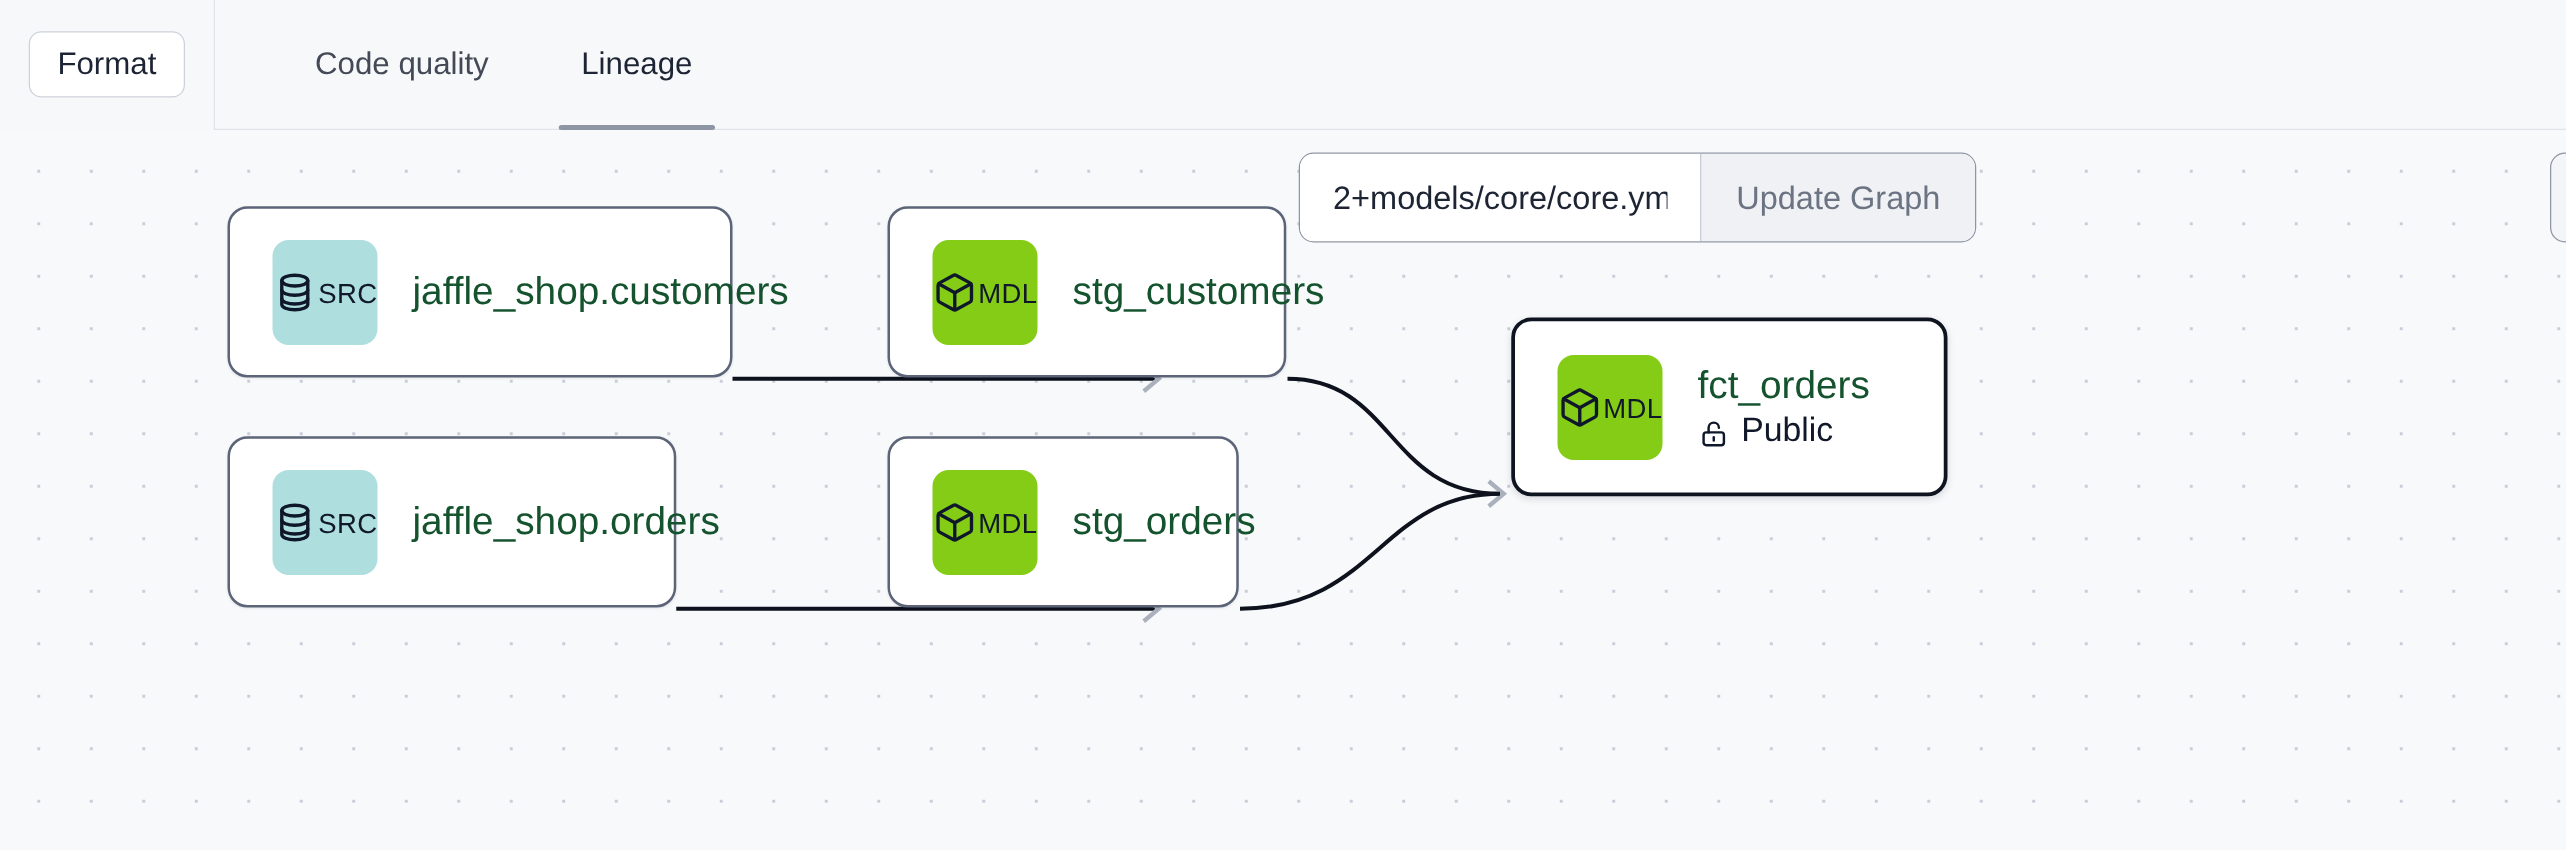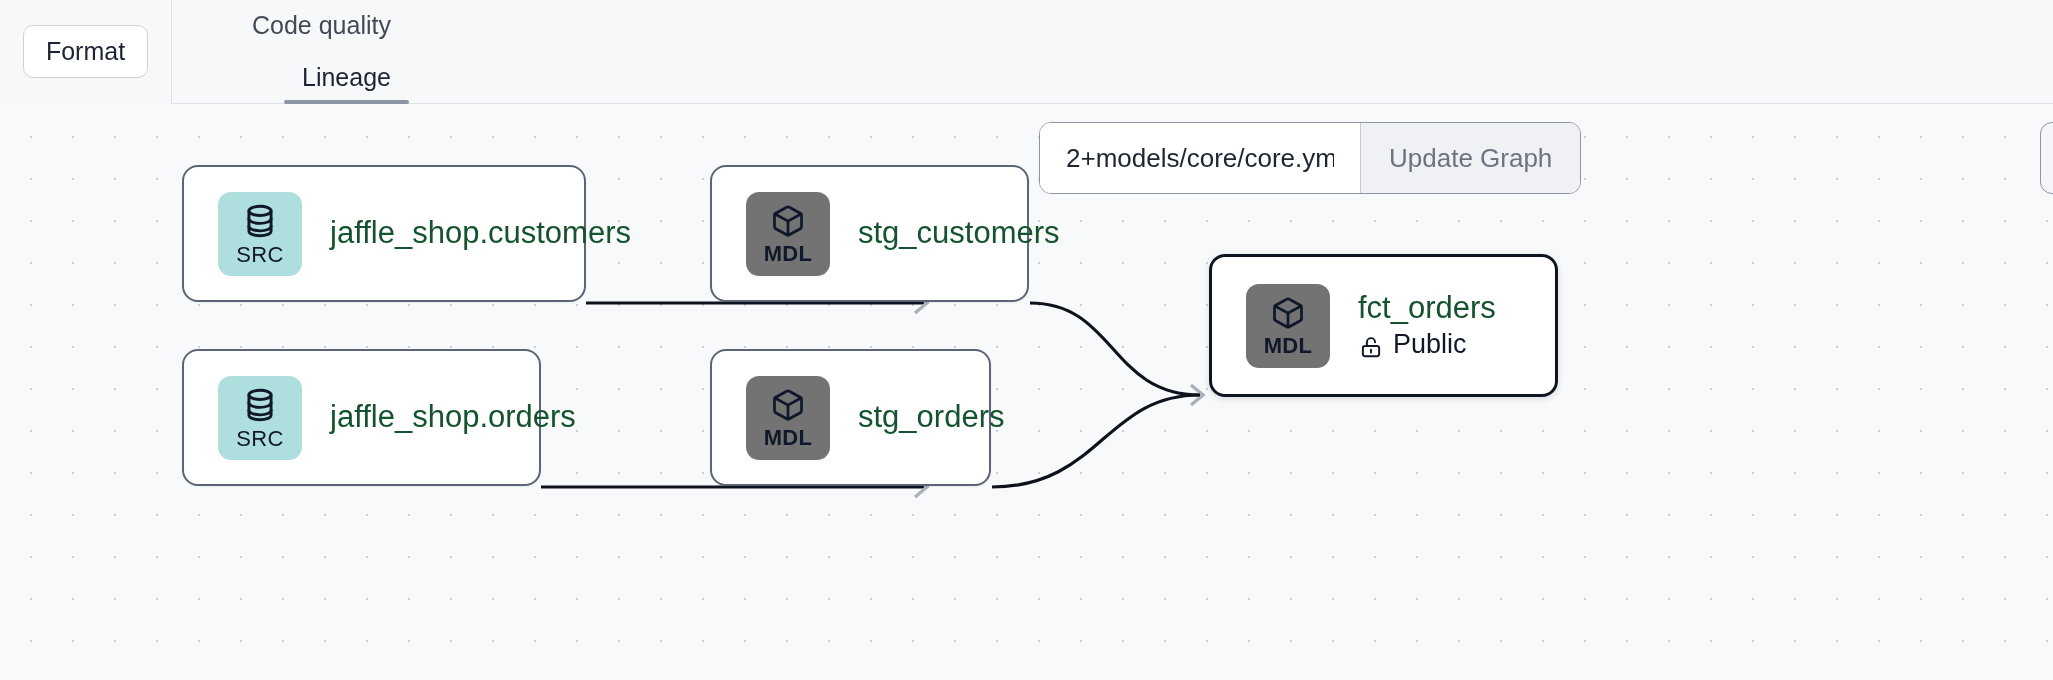--- a/index.html
+++ b/index.html
@@ -28,21 +28,21 @@
   .format-btn {
     background: #ffffff;
     border: 1px solid #cdd2da;
     border-radius: 10px;
     padding: 13px 22px;
     font-size: 25px;
     color: #1d2433;
     line-height: 1;
     cursor: pointer;
   }
-  .tabs { display: flex; align-items: flex-end; height: 104px; padding-left: 62px; flex-direction: column; }
+  .tabs { display: flex; align-items: flex-end; height: 104px; padding-left: 62px; }
   .tab {
     position: relative;
     font-size: 25px;
     color: #434a56;
     padding: 0 18px;
     height: 104px;
     display: flex; align-items: center;
     cursor: pointer;
     white-space: nowrap;
   }
@@ -78,27 +78,27 @@
     box-shadow: 0 1px 2px rgba(20,25,40,.06);
     cursor: pointer;
   }
   .node.selected {
     border: 3px solid #0e1420;
     box-shadow: 0 2px 6px rgba(20,25,40,.14);
   }
   .badge {
     width: 84px; height: 84px;
     border-radius: 13px;
-    display: flex; flex-direction: column;
+    display: flex; flex-direction: row;
     align-items: center; justify-content: center;
     flex: 0 0 auto;
     gap: 1px;
   }
   .badge.src { background: #aedede; }
-  .badge.mdl { background: #737373; font-weight: bold; }
+  .badge.mdl { background: #84cc16; }
   .badge svg { display: block; }
   .badge-label {
     font-size: 22px;
     color: #10182a;
     letter-spacing: .3px;
     line-height: 1;
     margin-top: 3px;
   }
   .node-text { margin-left: 28px; display: flex; flex-direction: column; justify-content: center; }
   .node-title {

